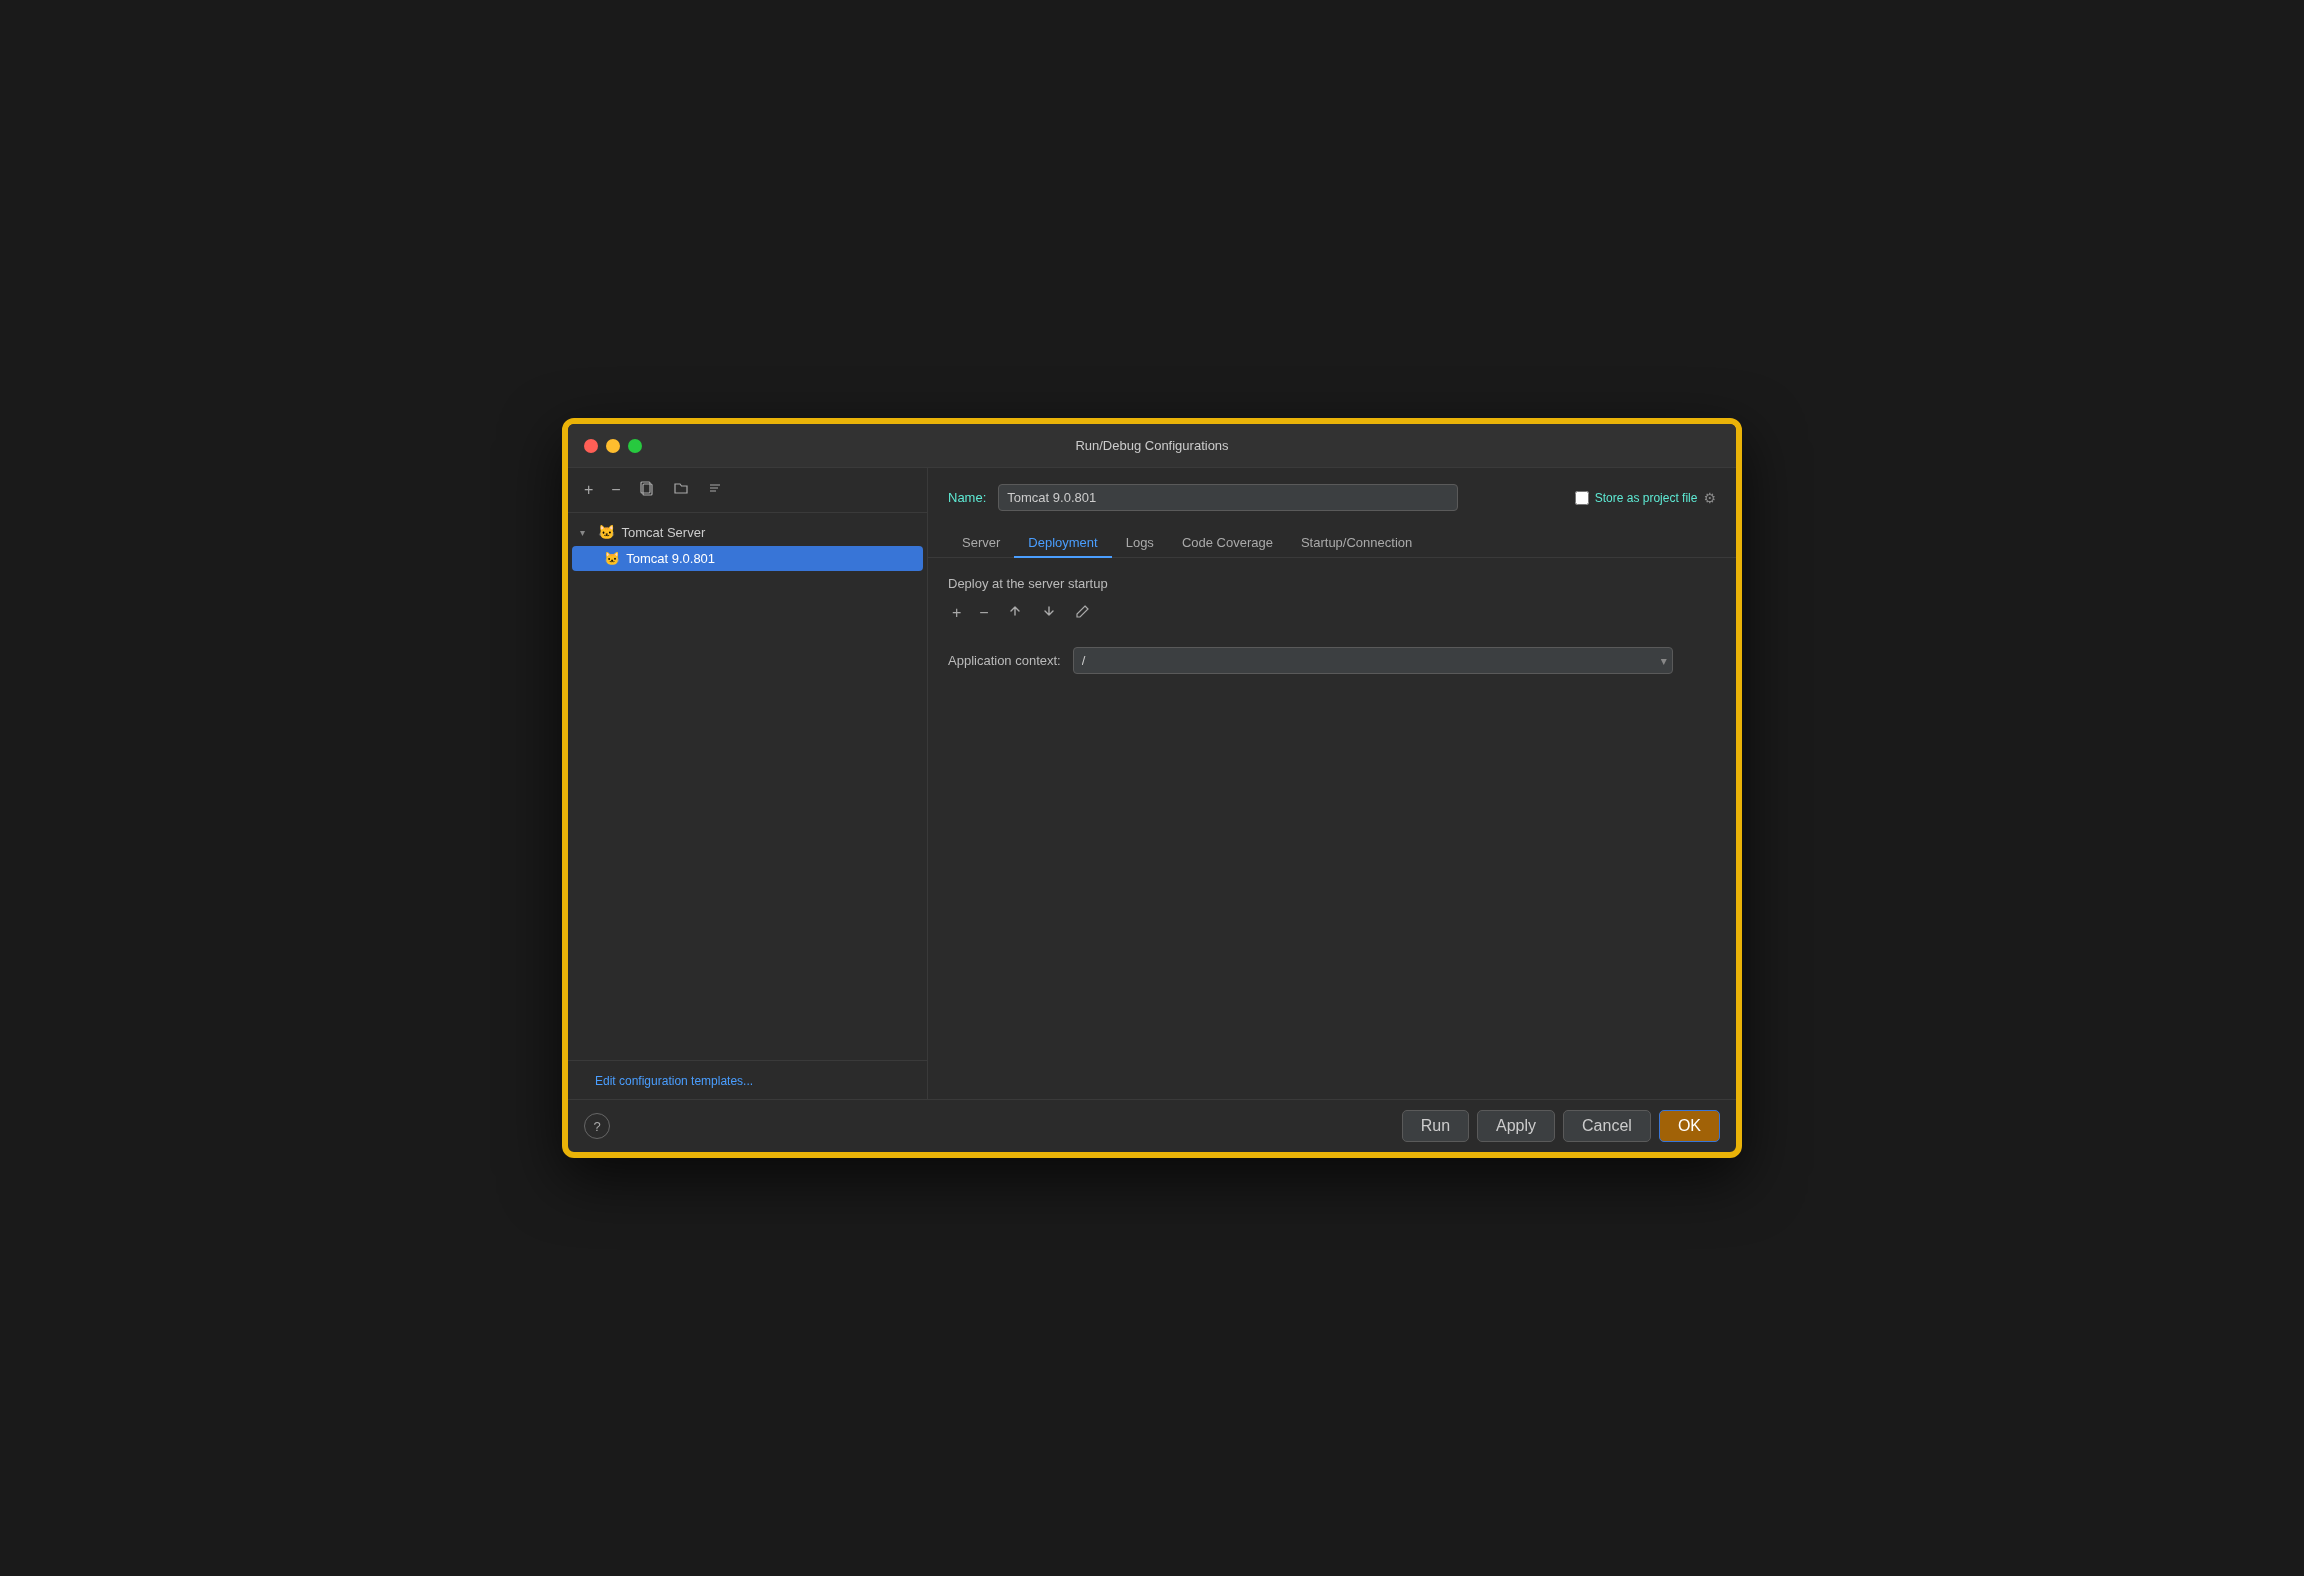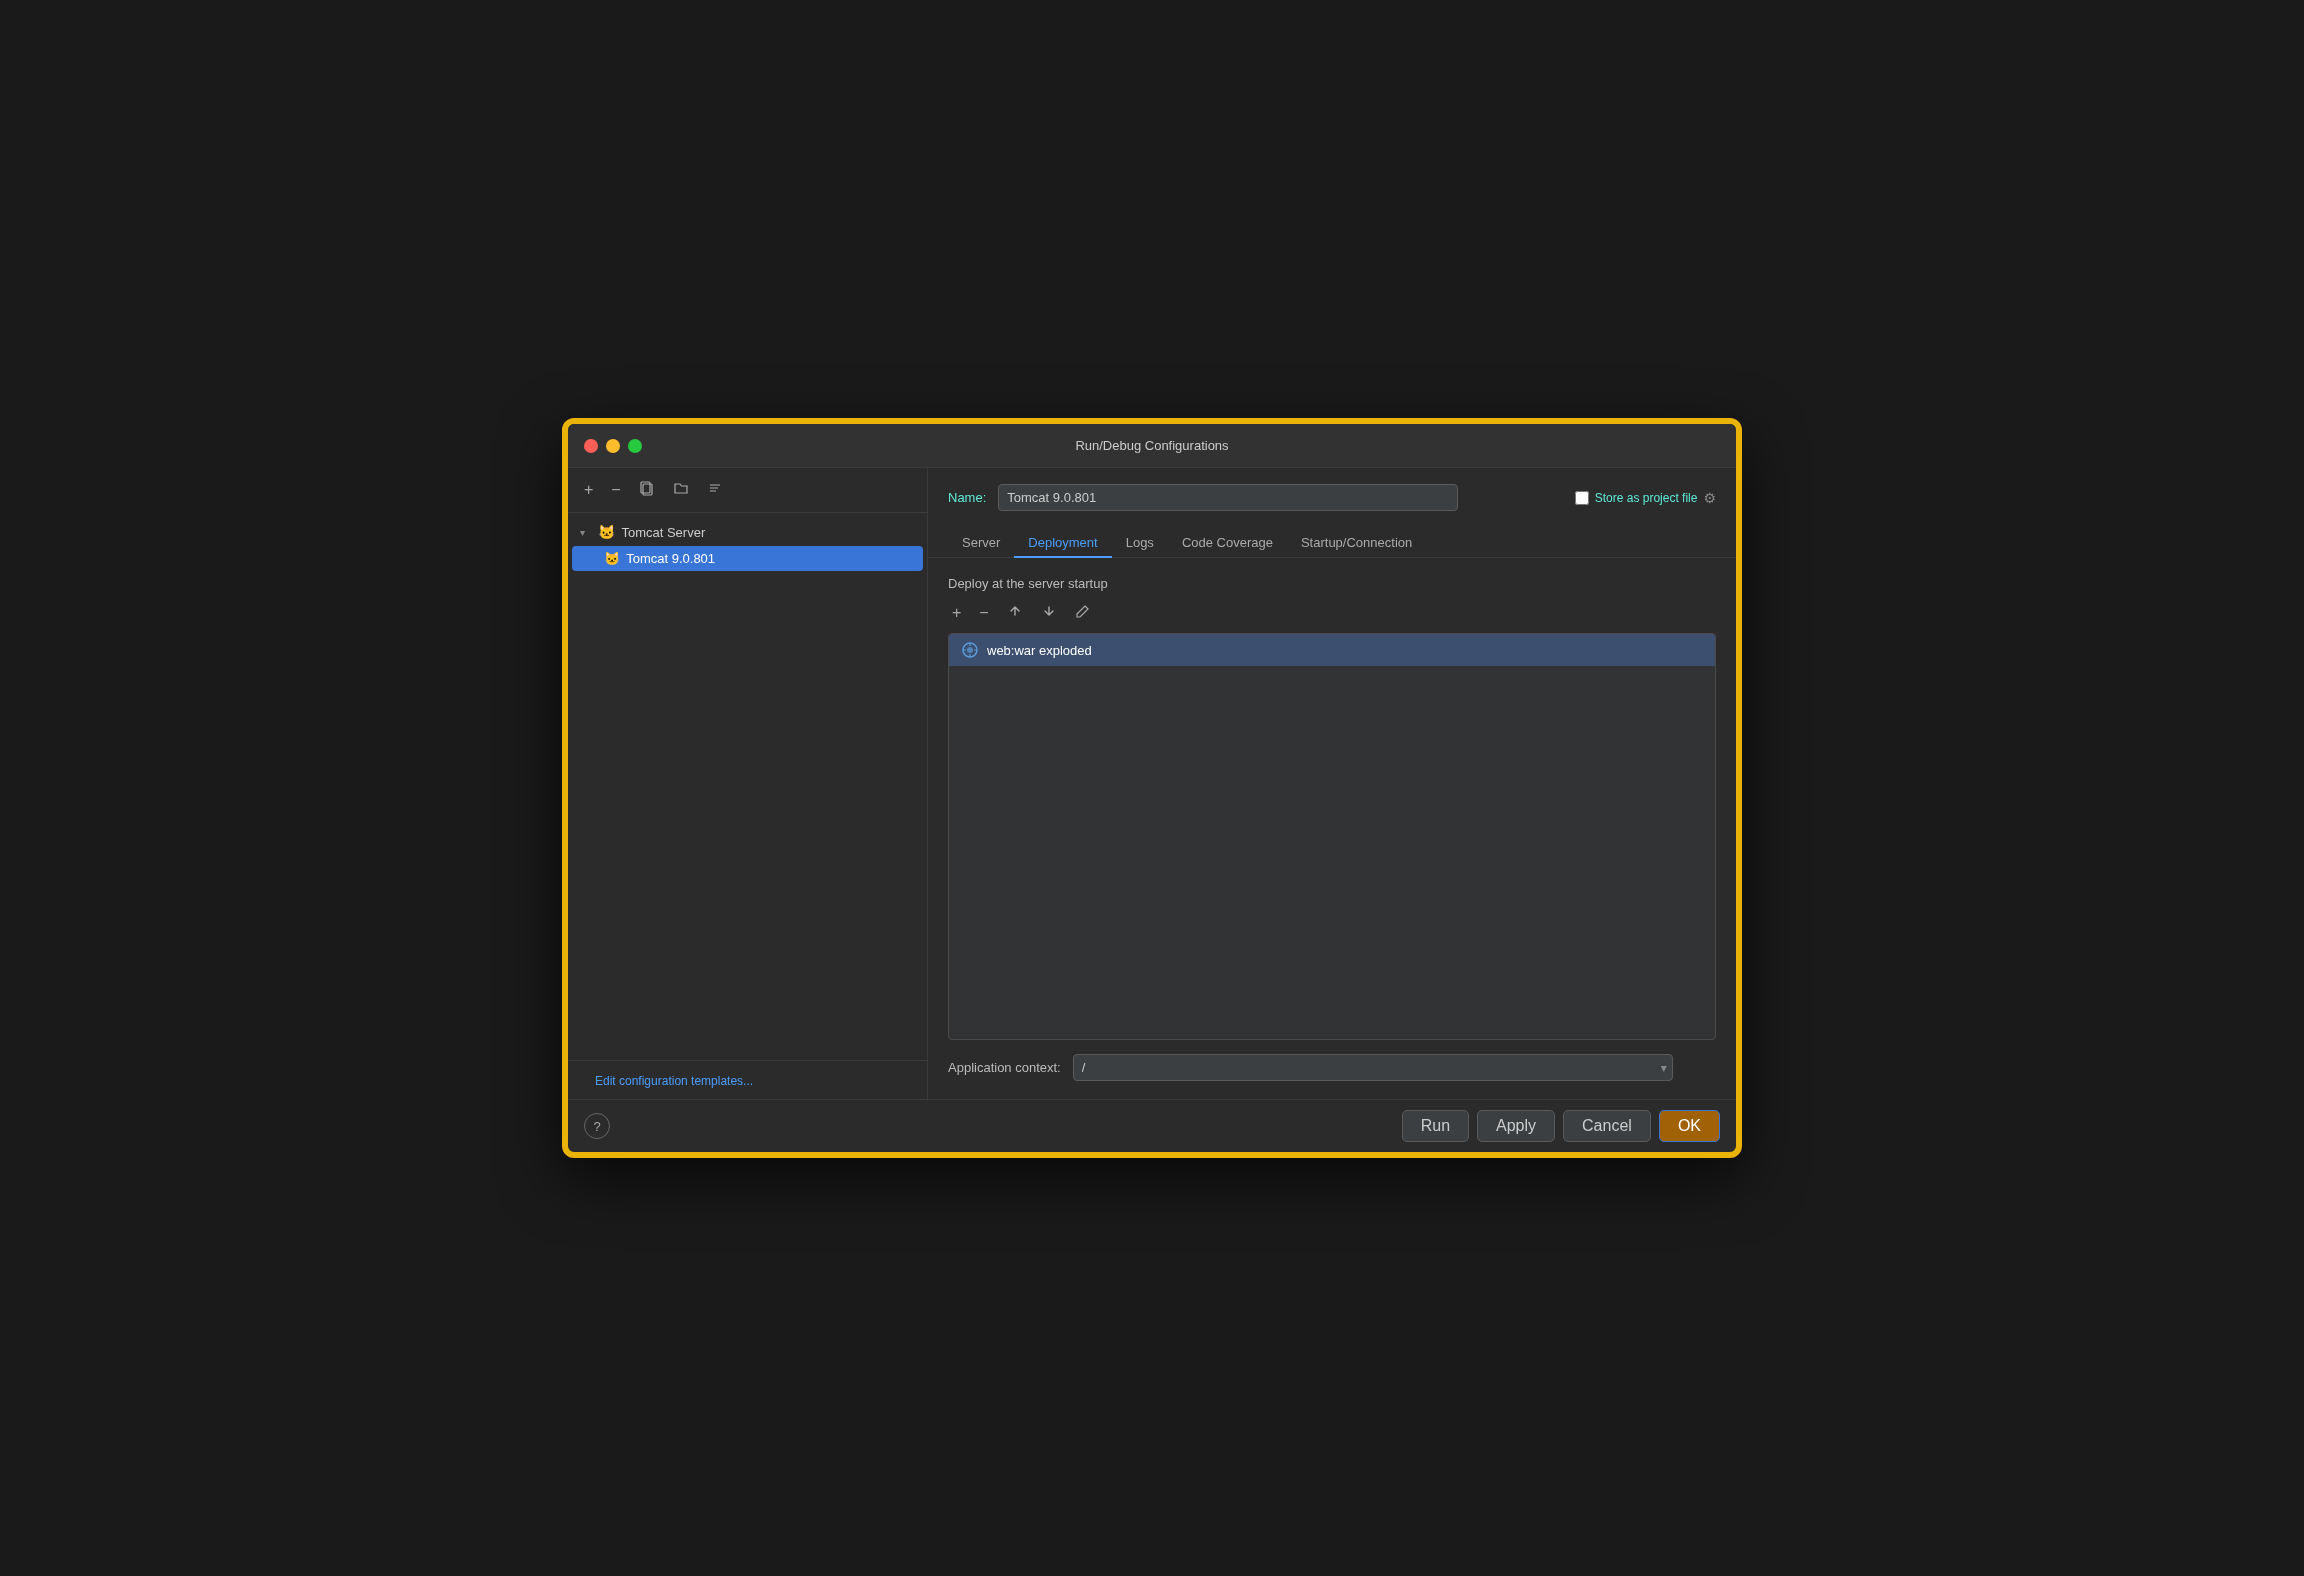--- a/index.html
+++ b/index.html
@@ -433,35 +433,20 @@
               <path d="M8 4v8M4 8l4 4 4-4" stroke="#aaa" stroke-width="1.4" stroke-linecap="round" stroke-linejoin="round"></path>
             </svg>
           </button>
           <button class="deploy-toolbar-btn">
             <svg width="16" height="16" viewBox="0 0 16 16" fill="none">
               <path d="M10 3l3 3-8 8H2v-3l8-8z" stroke="#aaa" stroke-width="1.2" fill="none"></path>
             </svg>
           </button>
         </div>
 
-        <div class="deploy-list">
-          <div class="deploy-item selected">
-            <span class="artifact-icon">
-              <svg width="18" height="18" viewBox="0 0 18 18">
-                <circle cx="9" cy="9" r="7" stroke="#5b9bd5" stroke-width="1.5" fill="none"></circle>
-                <circle cx="9" cy="9" r="3" fill="#5b9bd5" opacity="0.7"></circle>
-                <line x1="9" y1="2" x2="9" y2="5" stroke="#5b9bd5" stroke-width="1.2"></line>
-                <line x1="9" y1="13" x2="9" y2="16" stroke="#5b9bd5" stroke-width="1.2"></line>
-                <line x1="2" y1="9" x2="5" y2="9" stroke="#5b9bd5" stroke-width="1.2"></line>
-                <line x1="13" y1="9" x2="16" y2="9" stroke="#5b9bd5" stroke-width="1.2"></line>
-              </svg>
-            </span>
-            <span>web:war exploded</span>
-          </div>
-        </div>
 
         <div class="app-context-row">
           <span class="app-context-label">Application context:</span>
           <div class="app-context-input-wrap">
             <input class="app-context-input" type="text" value="/" style="">
             <button class="app-context-dropdown-btn">▾</button>
           </div>
         </div>
       </div>
     </div>

